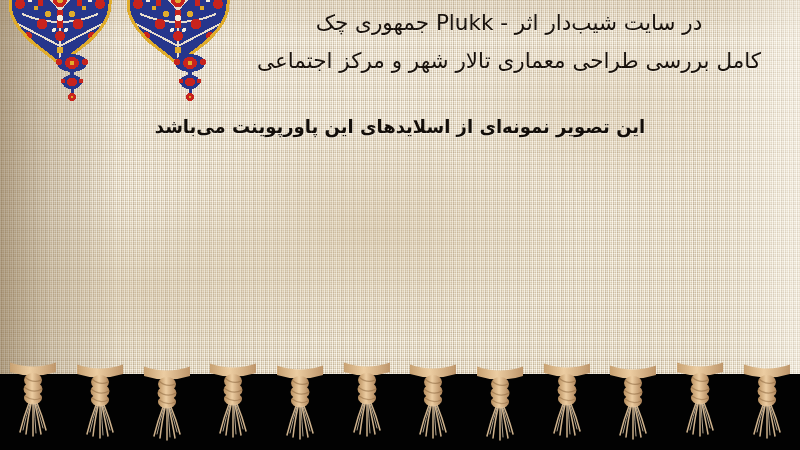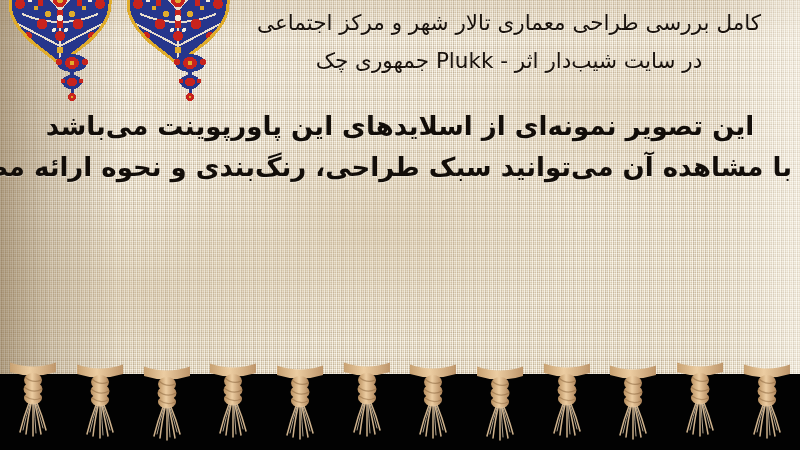--- a/index.html
+++ b/index.html
@@ -94,21 +94,21 @@
     text-shadow:0 1px 0 rgba(255,250,240,.45);
     direction:rtl;
   }
   #title .tline{display:block;white-space:nowrap;}
 
   #body{
     position:absolute;right:8px;top:106px;width:784px;
     text-align:center;
     color:#120d09;
     font-family:"DejaVu Sans","Liberation Sans",sans-serif;
-    font-size:26px;
+    font-size:18px;
     line-height:41px;
     font-weight:600;
     direction:rtl;
     text-shadow:0 1px 0 rgba(255,250,240,.40);
   }
   #body .bline{display:block;white-space:nowrap;}
 
   
   #fringe-band{
     position:absolute;left:0;top:360px;width:800px;height:22px;
@@ -291,27 +291,26 @@
         <circle cx="11" cy="29" r="2.5" fill="#c8231d"></circle>
         <circle cx="29" cy="29" r="2.5" fill="#c8231d"></circle>
         <rect x="18.5" y="36" width="3" height="5" fill="#26368c"></rect>
         <circle cx="20" cy="45" r="4" fill="#c8231d"></circle>
         <circle cx="20" cy="45" r="1.5" fill="#e0ac2c"></circle>
       </g>
     </svg>
   </div>
 
   <div id="title">
+    <span class="tline">در سایت شیب‌دار اثر - Plukk جمهوری چک</span>
     <span class="tline">کامل بررسی طراحی معماری تالار شهر و مرکز اجتماعی</span>
-    <span class="tline">در سایت شیب‌دار اثر - Plukk جمهوری چک</span>
   </div>
 
   <div id="body">
     <span class="bline">این تصویر نمونه‌ای از اسلایدهای این پاورپوینت می‌باشد</span>
-    <span class="bline">با مشاهده آن می‌توانید سبک طراحی، رنگ‌بندی و نحوه ارائه مطالب را بررسی نمایید</span>
   </div>
 
   <div id="black"></div>
 
   <div id="fringe-band">
       <div class="tassel" style="left: 10.3333px; top: 0px; transform: translateY(-2px);"><svg viewBox="0 0 46 84" width="46" height="84">
           <defs>
             <linearGradient id="cord0" x1="0" y1="0" x2="1" y2="0">
               <stop offset="0" stop-color="#b98f5e"></stop>
               <stop offset="0.45" stop-color="#eccda2"></stop>

